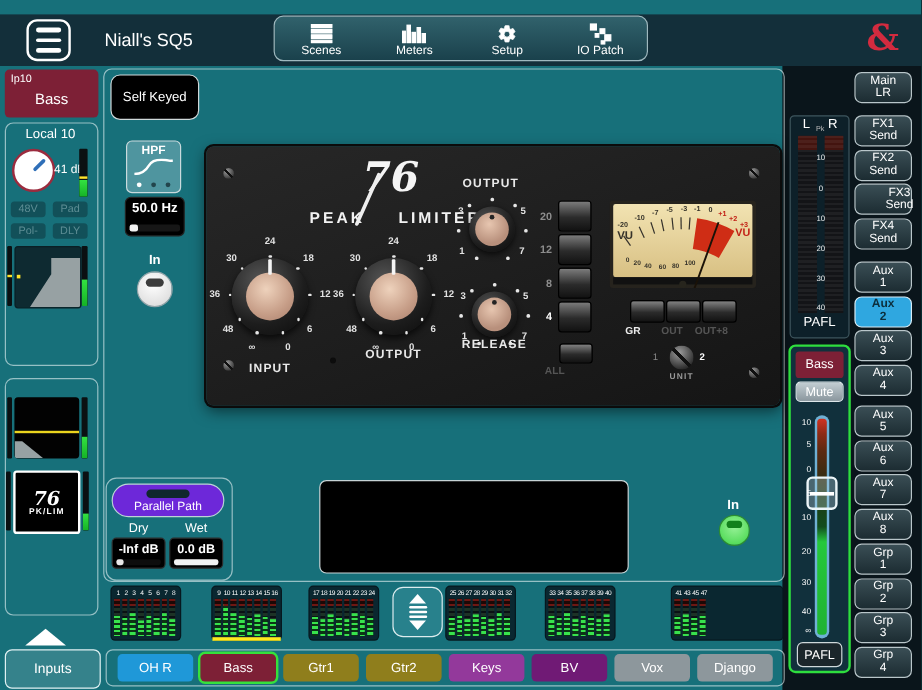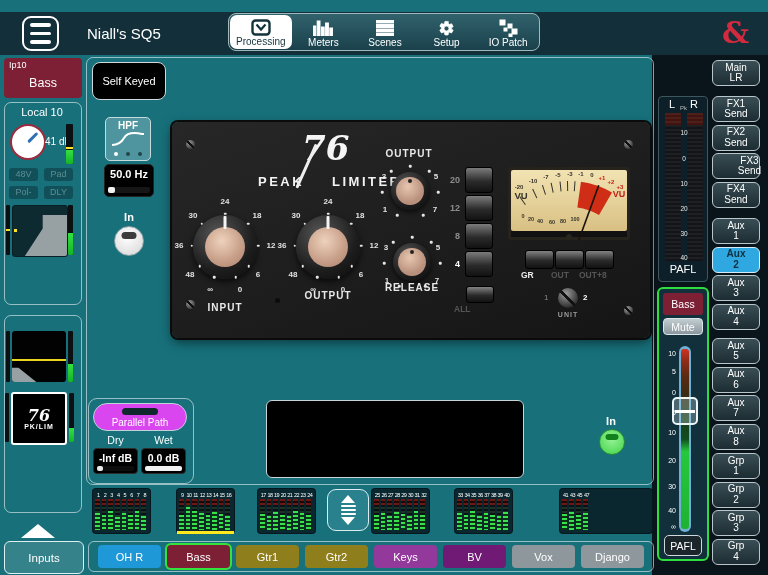--- a/index.html
+++ b/index.html
@@ -134,21 +134,21 @@
   
   #display{position:absolute;left:266px;top:400px;width:256px;height:76px;background:#000;
     border:1px solid #c7d3d5;border-radius:6px}
   #inled-label{position:absolute;left:596px;top:415px;width:30px;text-align:center;font-size:11px;font-weight:bold}
   #inled{position:absolute;left:599px;top:429px;width:24px;height:24px;border-radius:50%;
     background:radial-gradient(circle at 50% 38%,#97f297,#3fd447);border:1px solid #2c8c34}
   #inled i{position:absolute;left:50%;top:4px;transform:translateX(-50%);width:13px;height:6px;
     background:#12811c;border-radius:3px}
 
   
-  #ppbtn{position:absolute;left:93px;top:403px;width:94px;height:28px;background:#d946ef;
+  #ppbtn{position:absolute;left:93px;top:403px;width:94px;height:28px;background:#6d28d9;
     border:1px solid #bcd3d7;border-radius:14px;box-sizing:border-box}
   #ppbtn .pill{position:absolute;left:50%;top:4px;transform:translateX(-50%);width:36px;height:7px;
     background:#10272e;border-radius:4px}
   #ppbtn .t{position:absolute;left:0;bottom:2px;width:100%;text-align:center;font-size:10px}
   .dwlab{position:absolute;width:45px;text-align:center;font-size:10.5px}
   .dwbox{position:absolute;width:45px;height:26px;background:#000;border-radius:4px;border:1px solid #2c2c2c;box-sizing:border-box}
   .dwbox .v{text-align:center;font-size:10.5px;font-weight:bold;margin-top:3px}
   .dwbox .strip{position:absolute;left:3px;right:3px;bottom:2px;height:5px;background:#0d0d0d;border-radius:2px}
   .dwbox .strip i{position:absolute;left:0;top:0;width:6px;height:5px;background:#e8e8e8;border-radius:2px}
   .dwbox .strip.full{background:#f2f2f2}
@@ -222,51 +222,42 @@
 
 
   <div id="appheader">
     <div class="burger">
         <i></i>
         <i></i>
         <i></i>
       </div>
     <div id="apptitle">Niall's SQ5</div>
     <div id="tabbar">
-      <div class="tab sel">
+      <div class="tab">
         <span class="ticon">
-          <svg width="20" height="17" viewBox="0 0 20 17">
-              <rect x="1.5" y="1.5" width="17" height="14" rx="3" fill="none" stroke-width="2.4"></rect>
-              <path d="M5.5 5.5 L10 10.5 L14.5 5.5" fill="none" stroke-width="2.2"></path>
+          <svg width="18" height="16" viewBox="0 0 18 16" stroke="none">
+              <rect x="0" y="0" width="18" height="3"></rect>
+              <rect x="0" y="4.5" width="18" height="3"></rect>
+              <rect x="0" y="9" width="18" height="3"></rect>
+              <rect x="0" y="13.5" width="18" height="2.5"></rect>
             </svg>
         </span>
-        <span class="tlabel">Processing</span>
+        <span class="tlabel">Scenes</span>
       </div>
       <div class="tab">
         <span class="ticon">
           <svg width="20" height="16" viewBox="0 0 20 16" stroke="none">
               <rect x="0" y="6" width="2.8" height="10"></rect>
               <rect x="4.2" y="1" width="2.8" height="15"></rect>
               <rect x="8.4" y="7" width="2.8" height="9"></rect>
               <rect x="12.6" y="3" width="2.8" height="13"></rect>
               <rect x="16.8" y="8" width="2.8" height="8"></rect>
             </svg>
         </span>
         <span class="tlabel">Meters</span>
-      </div>
-      <div class="tab">
-        <span class="ticon">
-          <svg width="18" height="16" viewBox="0 0 18 16" stroke="none">
-              <rect x="0" y="0" width="18" height="3"></rect>
-              <rect x="0" y="4.5" width="18" height="3"></rect>
-              <rect x="0" y="9" width="18" height="3"></rect>
-              <rect x="0" y="13.5" width="18" height="2.5"></rect>
-            </svg>
-        </span>
-        <span class="tlabel">Scenes</span>
       </div>
       <div class="tab">
         <span class="ticon">
           <svg width="17" height="17" viewBox="0 0 24 24" stroke="none">
               <path d="M19.14,12.94a7,7,0,0,0,.06-.94,7,7,0,0,0-.06-.94l2.03-1.58a.49.49,0,0,0,.12-.61l-1.92-3.32a.49.49,0,0,0-.59-.22l-2.39,1a7.3,7.3,0,0,0-1.62-.94l-.36-2.54A.48.48,0,0,0,13.93,2H10.07a.48.48,0,0,0-.48.41L9.23,4.95a7.3,7.3,0,0,0-1.62.94l-2.39-1a.49.49,0,0,0-.59.22L2.71,8.43a.49.49,0,0,0,.12.61l2.03,1.58a7,7,0,0,0-.06.94,7,7,0,0,0,.06.94L2.83,14.08a.49.49,0,0,0-.12.61l1.92,3.32a.49.49,0,0,0,.59.22l2.39-1a7.3,7.3,0,0,0,1.62.94l.36,2.54a.48.48,0,0,0,.48.41h3.86a.48.48,0,0,0,.48-.41l.36-2.54a7.3,7.3,0,0,0,1.62-.94l2.39,1a.49.49,0,0,0,.59-.22l1.92-3.32a.49.49,0,0,0-.12-.61ZM12,15.5A3.5,3.5,0,1,1,15.5,12,3.5,3.5,0,0,1,12,15.5Z"></path>
             </svg>
         </span>
         <span class="tlabel">Setup</span>
       </div>
       <div class="tab">

